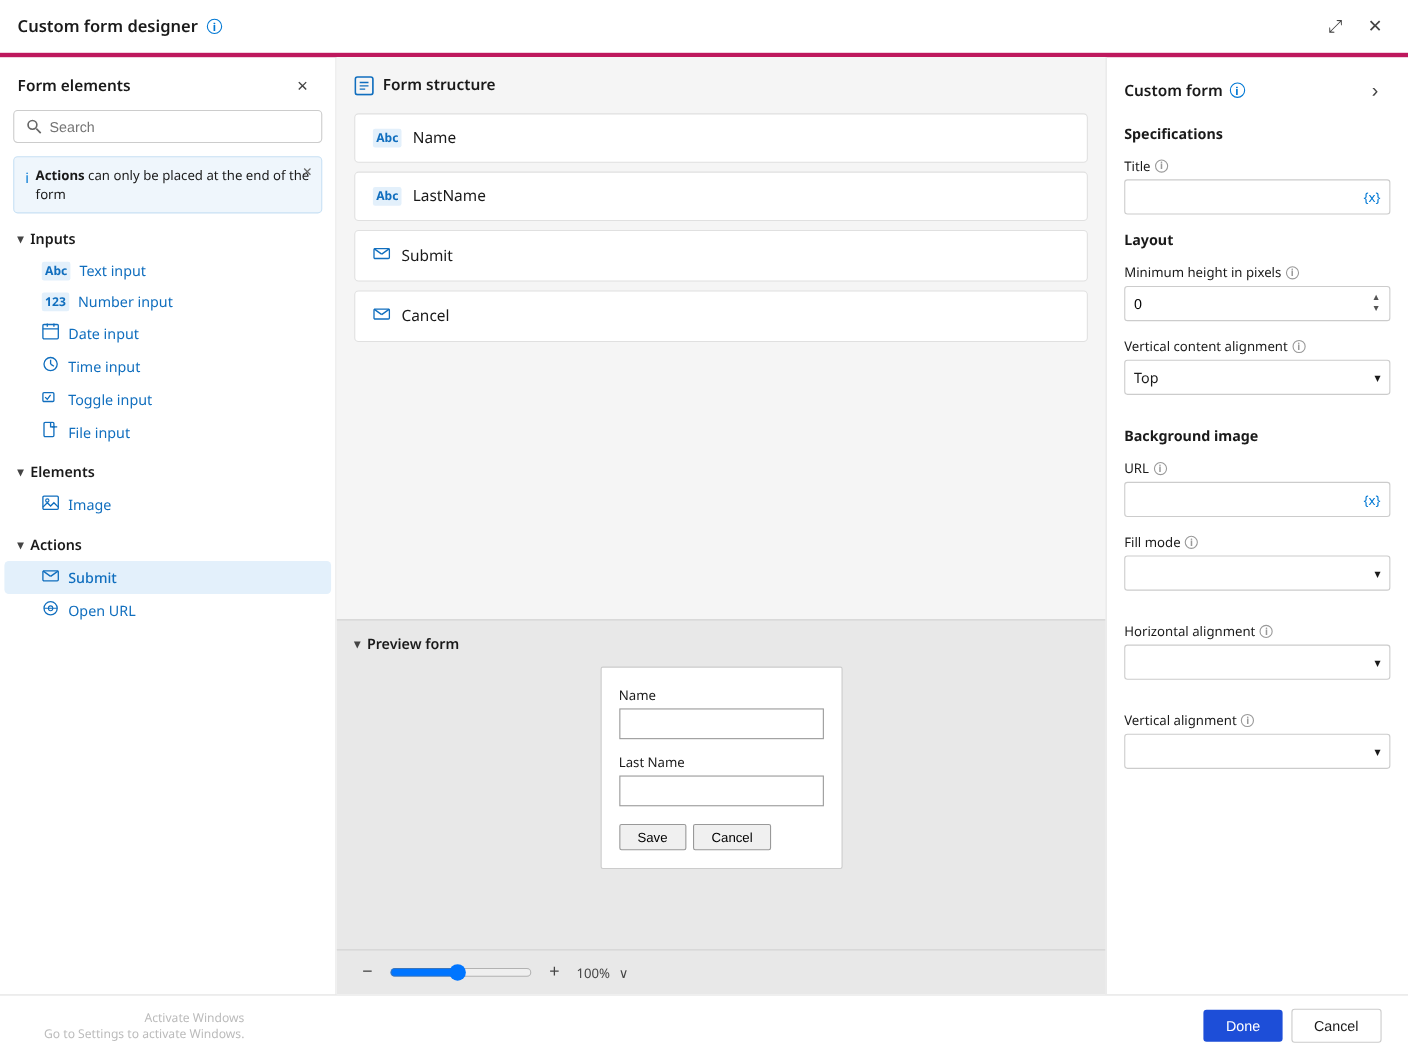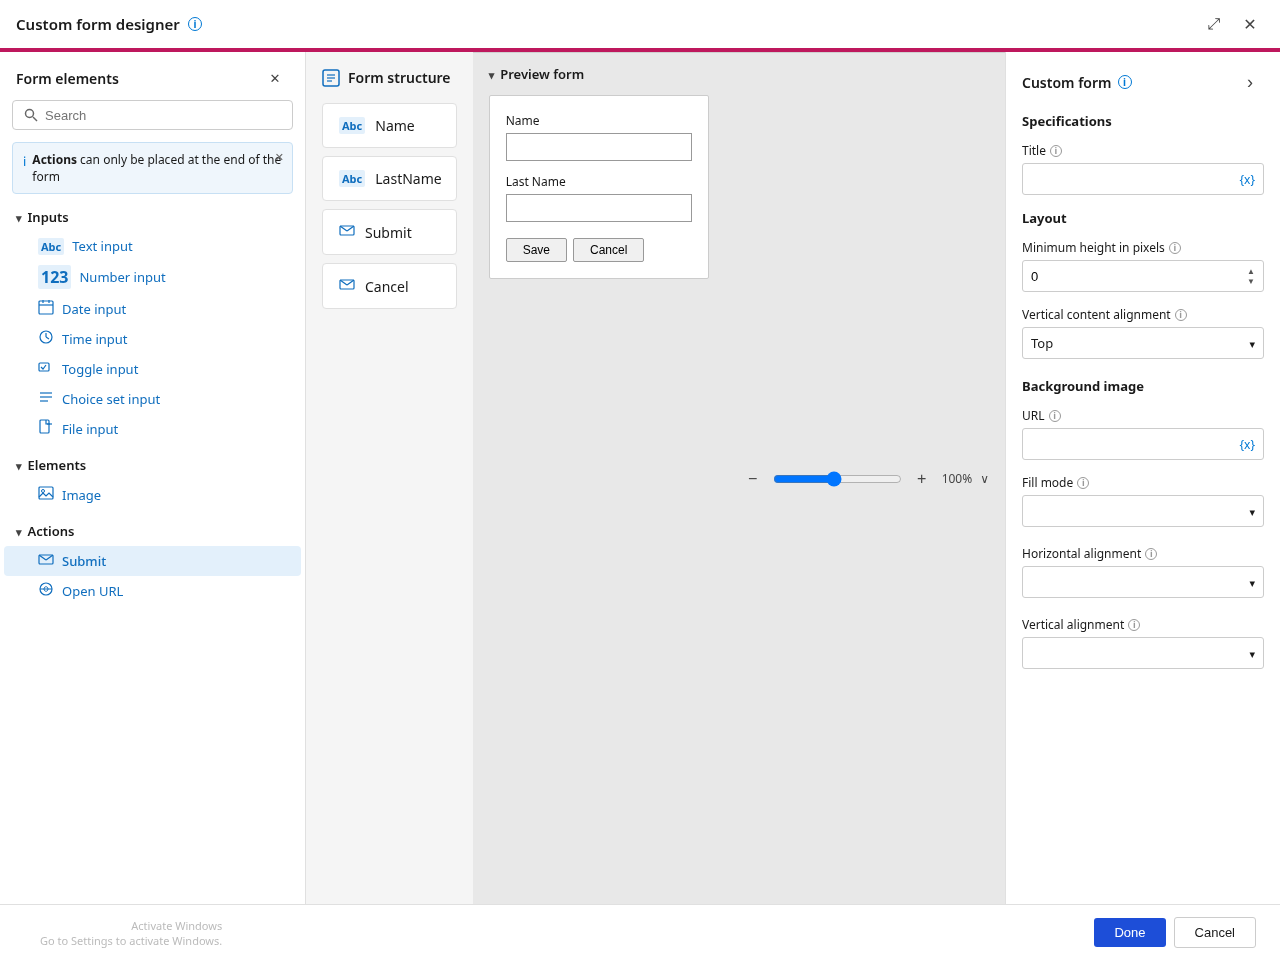--- a/index.html
+++ b/index.html
@@ -27,21 +27,21 @@
     .info-banner { margin: 4px 12px 8px; background: #eff6fc; border: 1px solid #c7e0f4; border-radius: 4px; padding: 8px 10px; display: flex; align-items: flex-start; gap: 6px; font-size: 12px; position: relative; }
     .info-banner .close-x { position: absolute; top: 6px; right: 8px; cursor: pointer; font-size: 11px; color: #666; }
 
     .panel-scroll { overflow-y: auto; flex: 1; padding-bottom: 8px; }
     .section-header { display: flex; align-items: center; gap: 6px; padding: 6px 16px; cursor: pointer; font-weight: 600; font-size: 13px; }
     .chevron { font-size: 11px; color: #444; }
     .panel-item { display: flex; align-items: center; gap: 8px; padding: 5px 16px 5px 34px; cursor: pointer; border-radius: 4px; margin: 0 4px; font-size: 13px; color: #106ebe; }
     .panel-item.active { background: #e3f0fb; font-weight: 500; }
 
     
-    .center-panel { flex: 1; display: flex; flex-direction: row; background: #fafafa; border-right: 1px solid #e0e0e0; overflow: hidden; }
+    .center-panel { flex: 1; display: flex; flex-direction: column; background: #fafafa; border-right: 1px solid #e0e0e0; overflow: hidden; }
     .form-structure-section { flex: 1; overflow-y: auto; padding: 16px; background: #f5f5f5; }
     .form-structure-header { display: flex; align-items: center; gap: 8px; font-size: 14px; font-weight: 600; margin-bottom: 16px; color: #1a1a1a; }
     .form-row { background: #fff; border: 1px solid #e0e0e0; border-radius: 4px; padding: 12px 16px; margin-bottom: 8px; display: flex; align-items: center; gap: 10px; font-size: 14px; }
 
     .preview-section { background: #e8e8e8; border-top: 1px solid #d0d0d0; padding: 12px 16px; flex-shrink: 0; min-height: 300px; }
     .preview-header { display: flex; align-items: center; gap: 6px; font-size: 13px; font-weight: 600; margin-bottom: 12px; }
     .preview-card { background: #fff; border: 1px solid #ccc; width: 220px; margin: 0 auto; padding: 16px; border-radius: 2px; }
     .preview-label { font-size: 12px; margin-bottom: 4px; }
     .preview-input { border: 1px solid #999; width: 100%; height: 28px; margin-bottom: 12px; }
     .preview-buttons { display: flex; gap: 6px; margin-top: 4px; }
@@ -53,21 +53,21 @@
     .zoom-expand { font-size: 12px; color: #444; }
 
     
     .right-panel { width: 274px; overflow-y: auto; padding: 16px; }
     .right-panel-header { display: flex; align-items: center; justify-content: space-between; margin-bottom: 16px; gap: 23px; }
     .right-panel-title { font-size: 14px; font-weight: 600; display: flex; align-items: center; gap: 6px; }
     .spec-section-title { font-size: 13px; font-weight: 700; margin-bottom: 12px; }
     .field-label { font-size: 12px; margin-bottom: 4px; display: flex; align-items: center; gap: 4px; color: #1a1a1a; }
     .field-input { width: 100%; border: 1px solid #ccc; border-radius: 3px; padding: 6px 8px; font-size: 13px; height: 32px; margin-bottom: 14px; display: flex; align-items: center; justify-content: space-between; }
     .field-input input { border: none; outline: none; font-size: 13px; flex: 1; width: 100%; }
-    .field-select { width: 100%; border: 1px solid #ccc; border-radius: 3px; padding: 6px 8px; font-size: 13px; height: 32px; margin-bottom: 18px; display: flex; align-items: center; justify-content: space-between; cursor: pointer; }
+    .field-select { width: 100%; border: 1px solid #ccc; border-radius: 3px; padding: 6px 8px; font-size: 13px; height: 32px; margin-bottom: 28px; display: flex; align-items: center; justify-content: space-between; cursor: pointer; }
     .field-number { width: 100%; border: 1px solid #ccc; border-radius: 3px; padding: 0 8px; font-size: 13px; height: 32px; margin-bottom: 14px; display: flex; align-items: center; justify-content: space-between; }
     .number-arrows { display: flex; flex-direction: column; }
     .number-arrow { font-size: 8px; cursor: pointer; line-height: 1.2; color: #555; }
     .section-divider { font-size: 13px; font-weight: 700; margin: 8px 0 12px; }
 
     
     .footer { height: 56px; border-top: 1px solid #e0e0e0; display: flex; align-items: center; justify-content: flex-end; padding: 0 24px; gap: 8px; background: #fff; }
     .btn-primary { background: #1d4ed8; color: #fff; border: none; padding: 7px 20px; border-radius: 3px; font-size: 13px; cursor: pointer; font-weight: 500; }
     .btn-secondary { background: #fff; color: #1a1a1a; border: 1px solid #ccc; padding: 7px 20px; border-radius: 3px; font-size: 13px; cursor: pointer; }
     .activate-watermark { color: #bbb; font-size: 11px; text-align: right; }
@@ -122,21 +122,21 @@
       <div class="section-header">
         <span class="chevron">▾</span>
         <span>Inputs</span>
       </div>
 
       <div class="panel-item">
         <span style="font-size:13px; color:#106ebe; background:#e3f0fb; padding:1px 3px; border-radius:2px; font-weight:700; font-size:11px;">Abc</span>
         <span>Text input</span>
       </div>
       <div class="panel-item">
-        <span style="font-size:16px; color:#106ebe; background:#e3f0fb; padding:1px 3px; border-radius:2px; font-weight:700;">123</span>
+        <span style="font-size:11px; color:#106ebe; background:#e3f0fb; padding:1px 3px; border-radius:2px; font-weight:700;">123</span>
         <span>Number input</span>
       </div>
       <div class="panel-item">
         <span style="color:#106ebe;">
           <svg width="16" height="16" viewBox="0 0 16 16" fill="none">
               <rect x="1" y="2" width="14" height="13" rx="1" stroke="#106ebe" stroke-width="1.2"></rect>
               <line x1="5" y1="1" x2="5" y2="4" stroke="#106ebe" stroke-width="1.2"></line>
               <line x1="11" y1="1" x2="11" y2="4" stroke="#106ebe" stroke-width="1.2"></line>
               <line x1="1" y1="6" x2="15" y2="6" stroke="#106ebe" stroke-width="1.2"></line>
             </svg>
@@ -154,30 +154,20 @@
         <span>Time input</span>
       </div>
       <div class="panel-item">
         <span style="color:#106ebe;">
           <svg width="16" height="16" viewBox="0 0 16 16" fill="none">
               <rect x="1" y="4" width="10" height="8" rx="1" stroke="#106ebe" stroke-width="1.2"></rect>
               <polyline points="3,8 5,10 8,6" stroke="#106ebe" stroke-width="1.2" fill="none"></polyline>
             </svg>
         </span>
         <span>Toggle input</span>
-      </div>
-      <div class="panel-item">
-        <span style="color:#106ebe;">
-          <svg width="16" height="16" viewBox="0 0 16 16" fill="none">
-              <line x1="2" y1="4" x2="14" y2="4" stroke="#106ebe" stroke-width="1.2"></line>
-              <line x1="2" y1="8" x2="14" y2="8" stroke="#106ebe" stroke-width="1.2"></line>
-              <line x1="2" y1="12" x2="10" y2="12" stroke="#106ebe" stroke-width="1.2"></line>
-            </svg>
-        </span>
-        <span>Choice set input</span>
       </div>
       <div class="panel-item">
         <span style="color:#106ebe;">
           <svg width="16" height="16" viewBox="0 0 16 16" fill="none">
               <rect x="2" y="1" width="9" height="13" rx="1" stroke="#106ebe" stroke-width="1.2"></rect>
               <polyline points="8,1 8,5 12,5" stroke="#106ebe" stroke-width="1.2" fill="none"></polyline>
               <line x1="14" y1="5" x2="9" y2="5" stroke="#106ebe" stroke-width="1.2"></line>
             </svg>
         </span>
         <span>File input</span>

